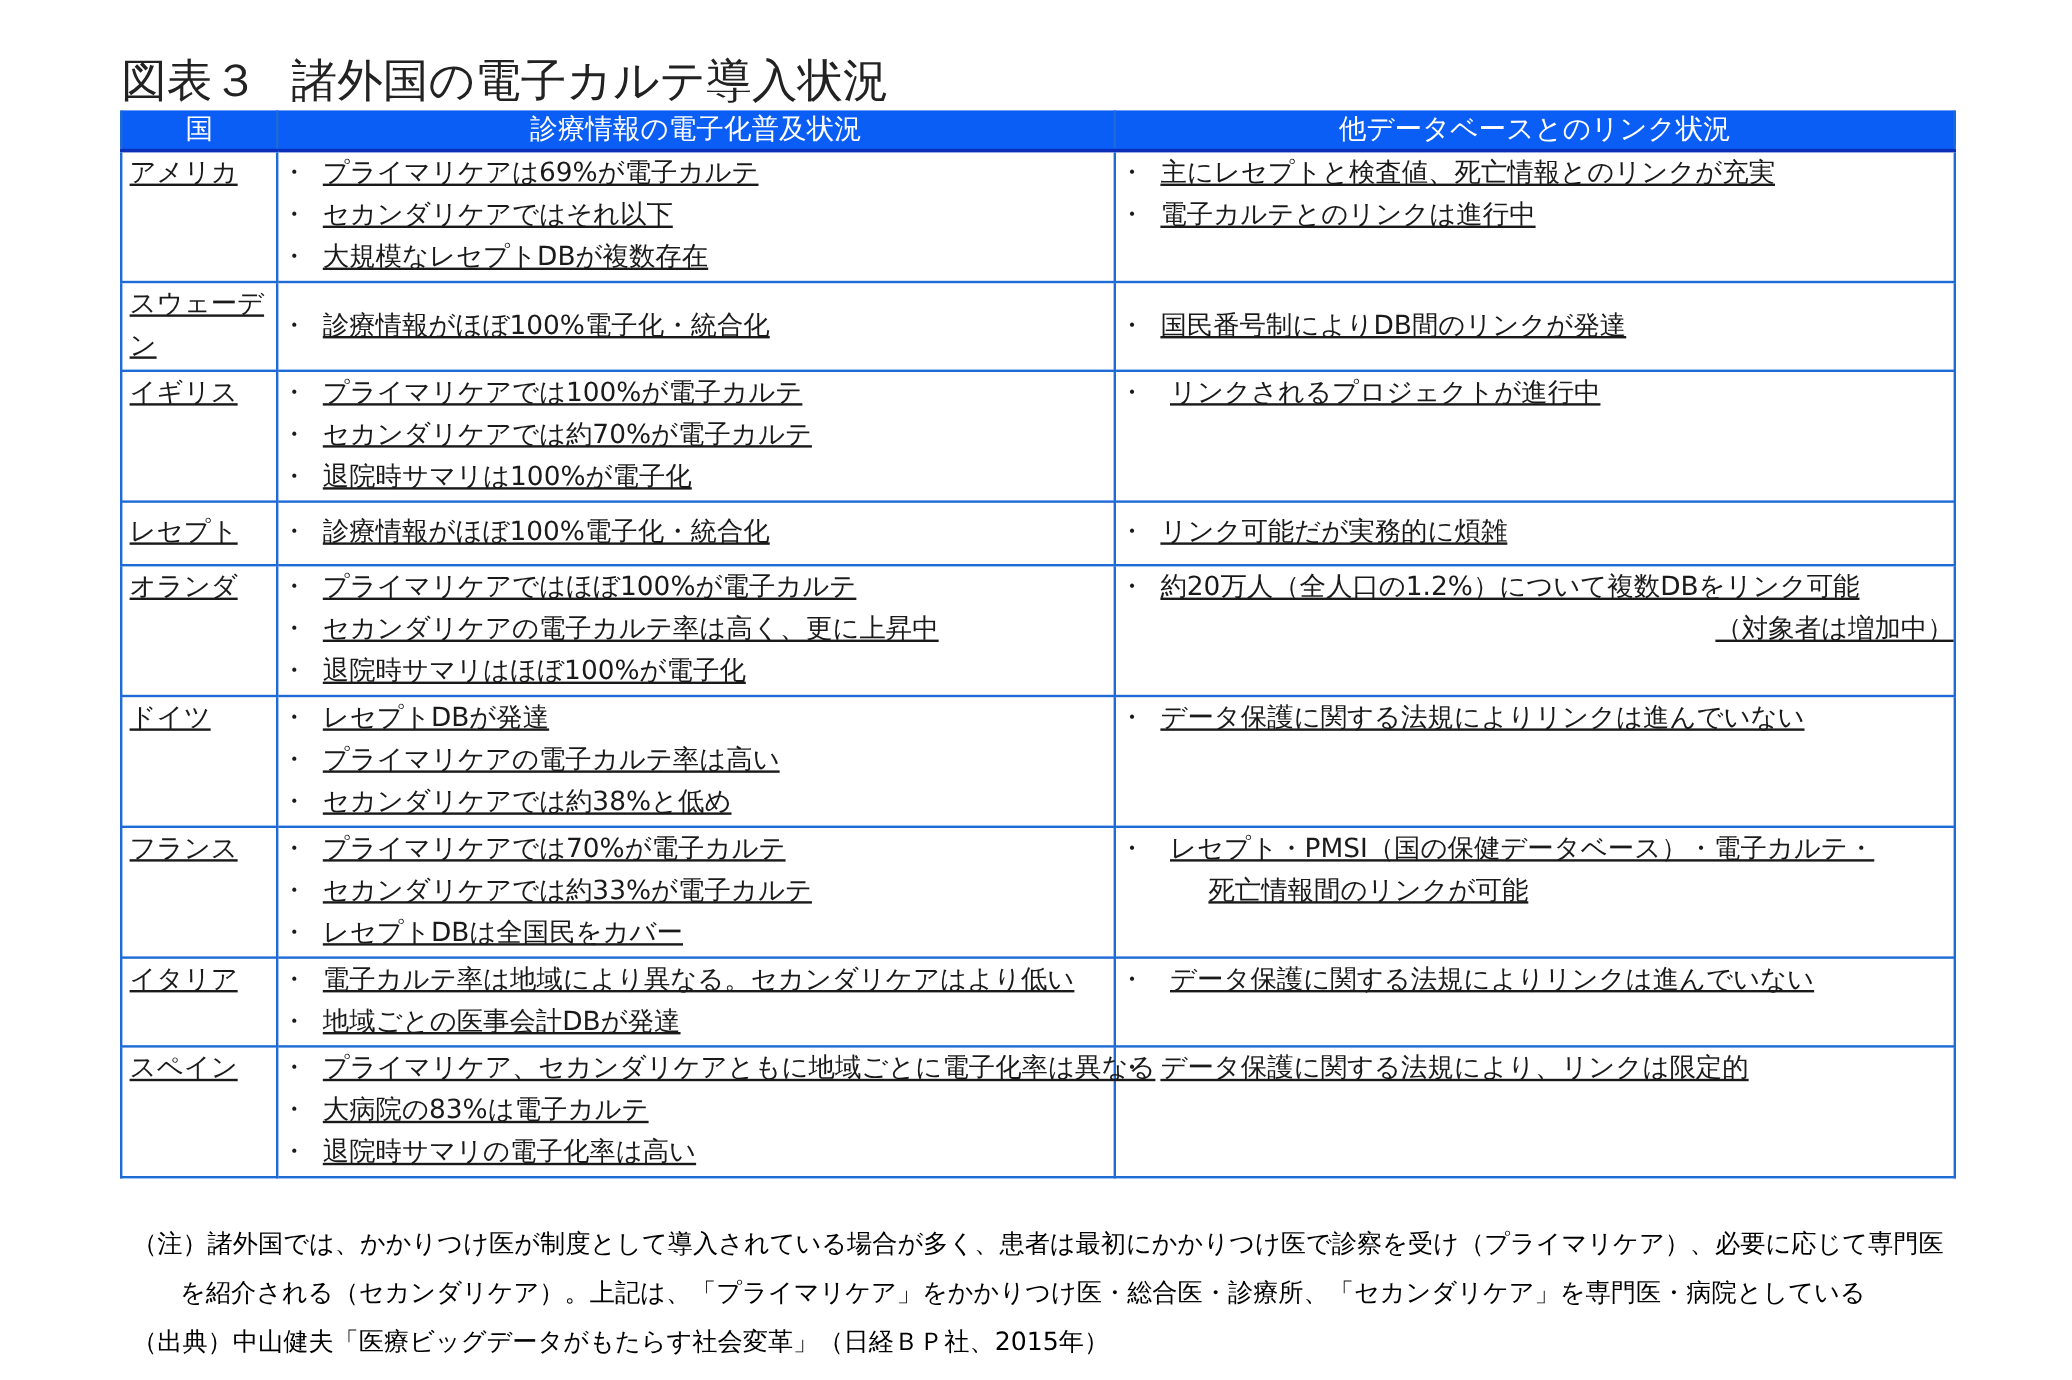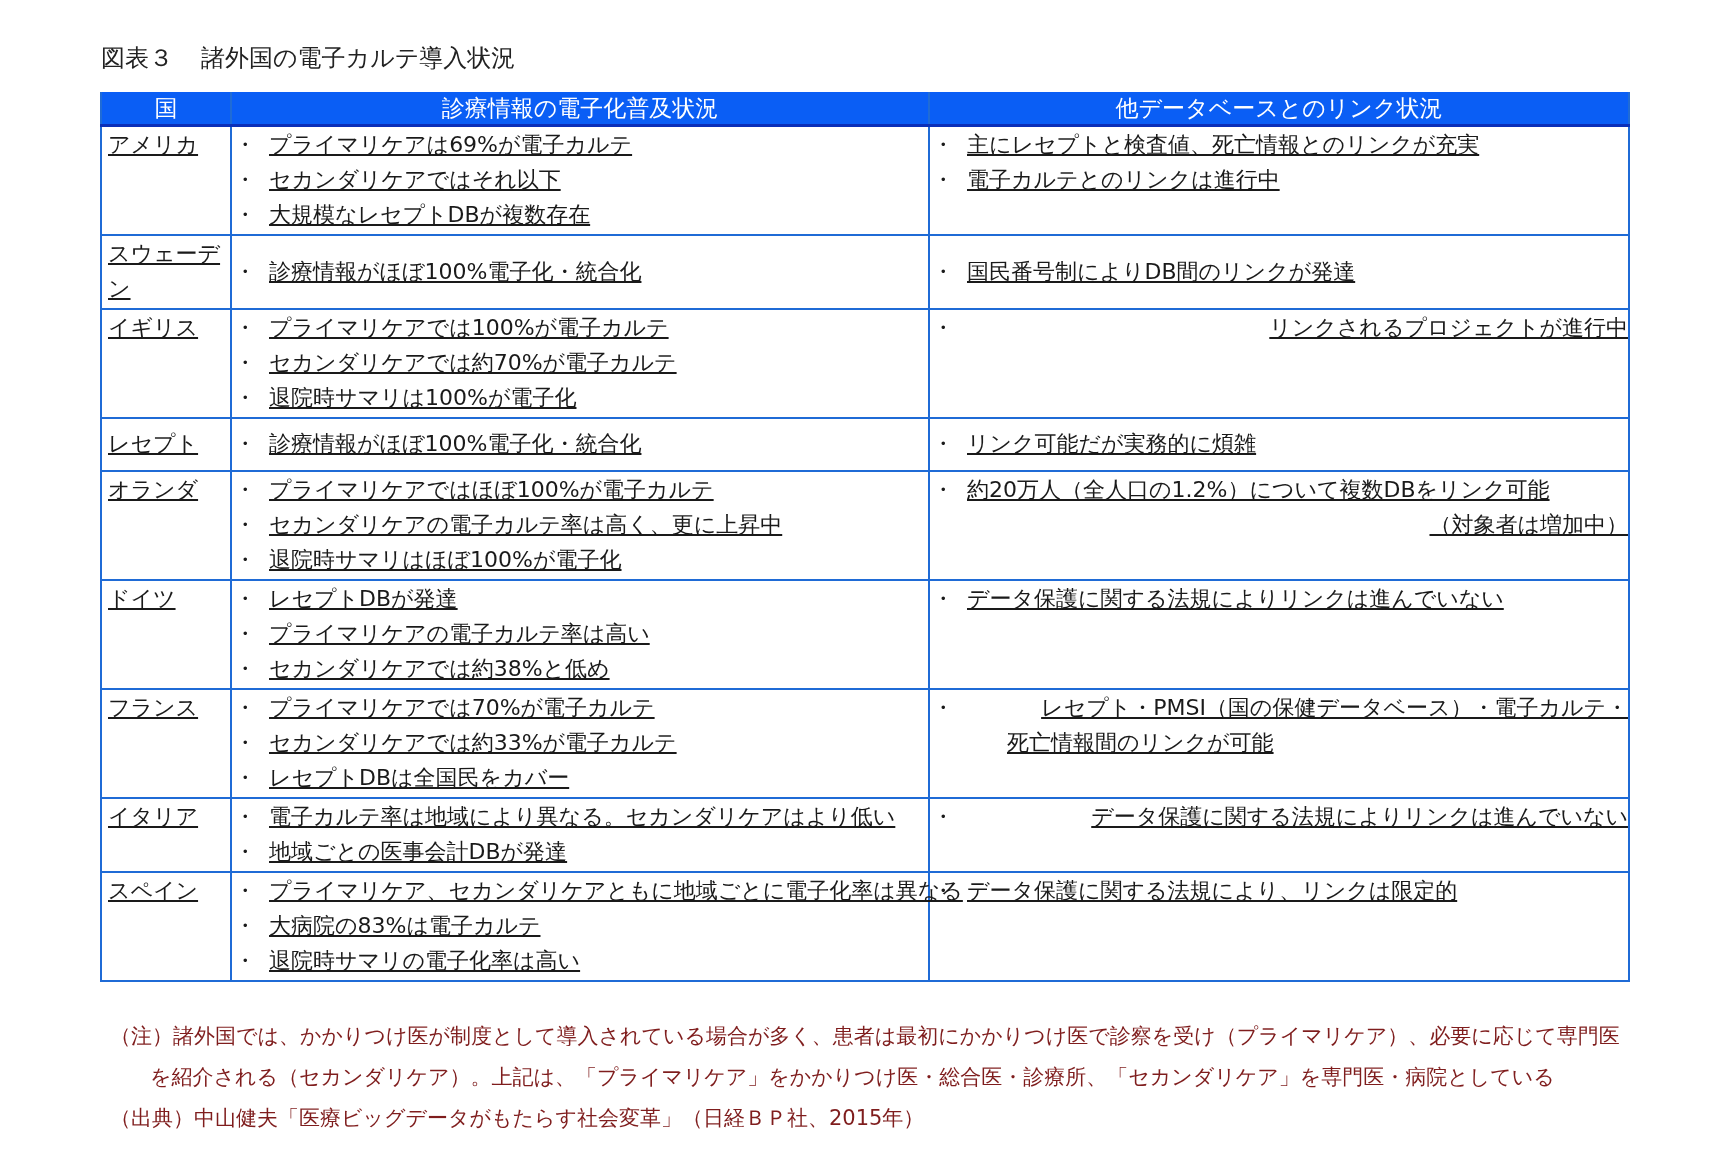--- a/index.html
+++ b/index.html
@@ -3,21 +3,21 @@
 <meta charset="utf-8">
 <style>
   html, body { margin: 0; padding: 0; background: #ffffff; }
   body {
     width: 1727px; height: 1150px; position: relative; overflow: hidden;
     font-family: "DejaVu Sans", "Liberation Sans", sans-serif;
     color: #1a1a1a;
   }
   .title {
     position: absolute; left: 101px; top: 42px;
-    font-size: 24px; letter-spacing: 0px; color: #222; font-family: Liberation Mono, monospace;
+    font-size: 38px; letter-spacing: 0px; color: #222; font-family: Liberation Mono, monospace;
   }
   .title .num { margin-right: 28px; }
   table.grid {
     position: absolute; left: 100px; top: 92px;
     width: 1528px;
     border-collapse: collapse;
     table-layout: fixed;
   }
   table.grid col.c-country { width: 130px; }
   table.grid col.c-status  { width: 698px; }
@@ -35,28 +35,28 @@
     font-size: 22px; line-height: 35px;
     padding: 0 0 2px 0;
     text-decoration: underline;
   }
   td.country { padding-left: 6px !important; }
   ul.items { list-style: none; margin: 0; padding: 0; }
   ul.items li { position: relative; padding-left: 37px; white-space: nowrap; }
   ul.items li::before {
     content: "・"; position: absolute; left: 2px; top: 0;
   }
-  ul.items li.indent { padding-left: 45px; text-align: right; }
+  ul.items li.indent { padding-left: 45px; }
   ul.items li.cont { padding-left: 10px; text-align: right; }
   ul.items li.cont::before { content: ""; }
   ul.items li.cont2 { padding-left: 45px; margin-left: 32px; }
   ul.items li.cont2::before { content: ""; }
   .notes {
     position: absolute; left: 110px; top: 1016px;
-    font-size: 21px; line-height: 41px; color: #7f1d1d;
+    font-size: 21px; line-height: 41px; color: #000000;
   }
   .notes .line2 { padding-left: 40px; }
 </style>
 </head>
 <body>
 
 <div class="title">
   <span class="num">図表３</span><span>諸外国の電子カルテ導入状況</span>
 </div>
 

